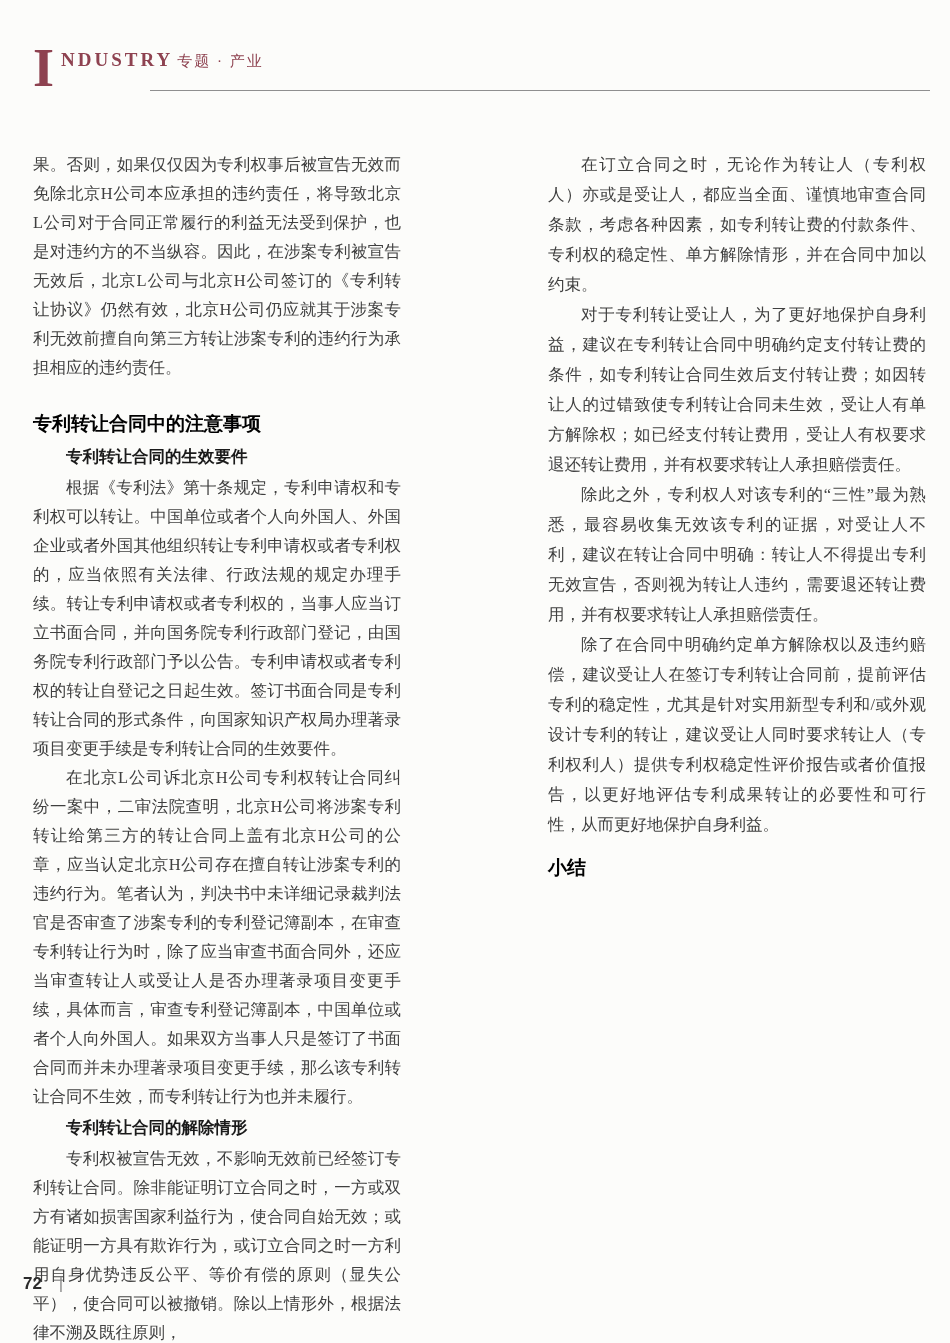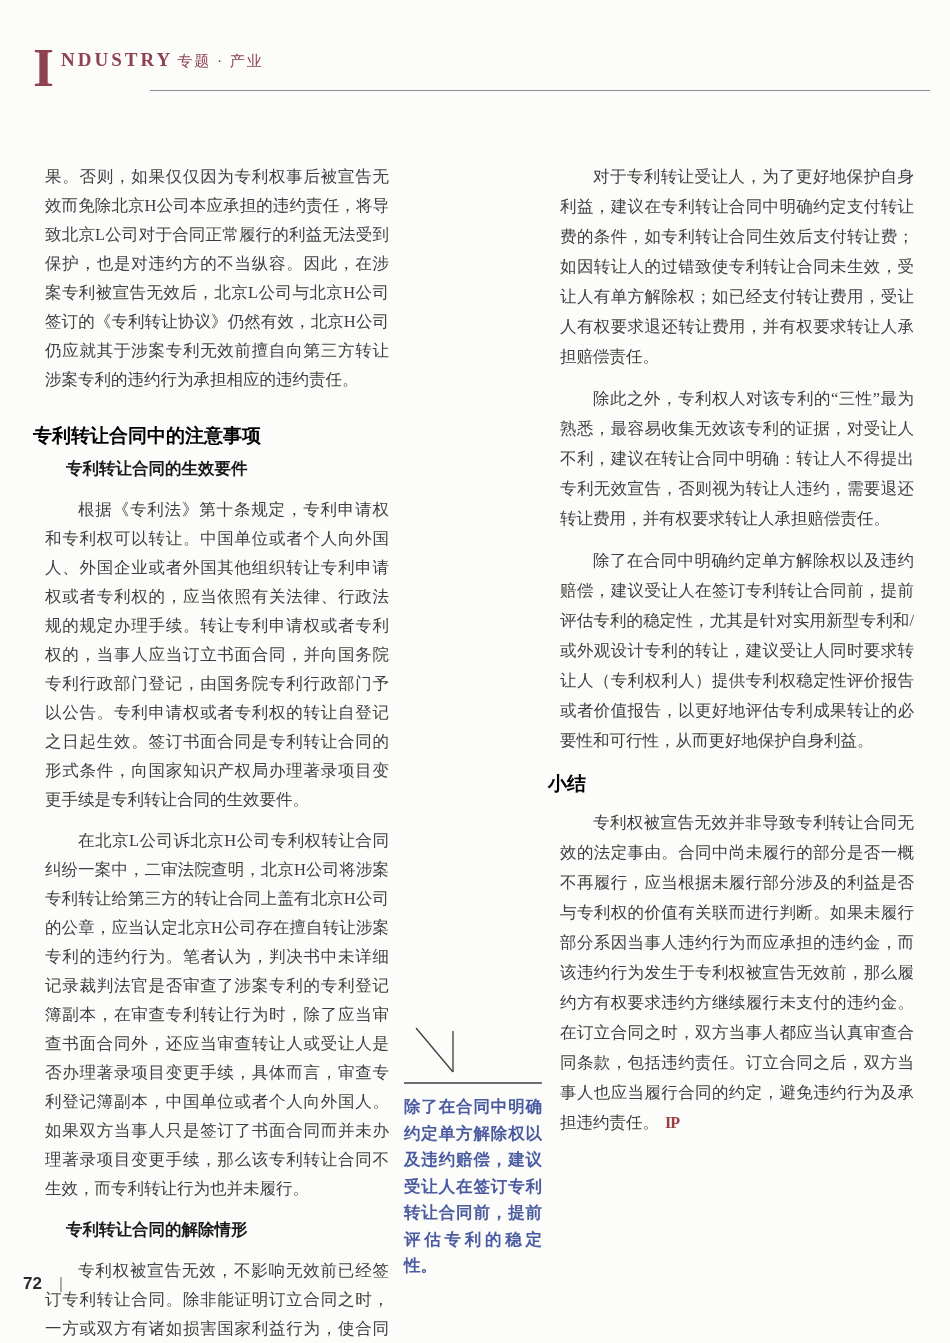--- a/index.html
+++ b/index.html
@@ -33,21 +33,21 @@
   .header-rule{
     position:absolute;left:150px;top:90px;width:780px;height:0;
     border-top:1px solid #8f8f8f;
   }
   
   .col{
     position:absolute;top:150px;
     text-align:justify;
     color:#3f3f3f;
   }
-  .col p{margin:12px;text-indent:2em;}
+  .col p{margin:0;text-indent:2em;}
   .col p.cont{text-indent:0;}
   .col-left{left:33px;width:368px;font-size:16.5px;line-height:29px;}
   .col-right{left:548px;width:378px;font-size:16.5px;line-height:30px;}
   .sec-head{
     font-family:"Liberation Sans", sans-serif;
     font-size:19px;line-height:24px;font-weight:bold;color:#000000;
     margin:30px 0 6px 0;text-indent:0;
   }
   .sub-head{
     font-family:"Liberation Sans", sans-serif;
@@ -97,34 +97,26 @@
     <p class="cont">果。否则，如果仅仅因为专利权事后被宣告无效而免除北京H公司本应承担的违约责任，将导致北京L公司对于合同正常履行的利益无法受到保护，也是对违约方的不当纵容。因此，在涉案专利被宣告无效后，北京L公司与北京H公司签订的《专利转让协议》仍然有效，北京H公司仍应就其于涉案专利无效前擅自向第三方转让涉案专利的违约行为承担相应的违约责任。</p>
     <div class="sec-head">专利转让合同中的注意事项</div>
     <div class="sub-head">专利转让合同的生效要件</div>
     <p>根据《专利法》第十条规定，专利申请权和专利权可以转让。中国单位或者个人向外国人、外国企业或者外国其他组织转让专利申请权或者专利权的，应当依照有关法律、行政法规的规定办理手续。转让专利申请权或者专利权的，当事人应当订立书面合同，并向国务院专利行政部门登记，由国务院专利行政部门予以公告。专利申请权或者专利权的转让自登记之日起生效。签订书面合同是专利转让合同的形式条件，向国家知识产权局办理著录项目变更手续是专利转让合同的生效要件。</p>
     <p>在北京L公司诉北京H公司专利权转让合同纠纷一案中，二审法院查明，北京H公司将涉案专利转让给第三方的转让合同上盖有北京H公司的公章，应当认定北京H公司存在擅自转让涉案专利的违约行为。笔者认为，判决书中未详细记录裁判法官是否审查了涉案专利的专利登记簿副本，在审查专利转让行为时，除了应当审查书面合同外，还应当审查转让人或受让人是否办理著录项目变更手续，具体而言，审查专利登记簿副本，中国单位或者个人向外国人。如果双方当事人只是签订了书面合同而并未办理著录项目变更手续，那么该专利转让合同不生效，而专利转让行为也并未履行。</p>
     <div class="sub-head">专利转让合同的解除情形</div>
     <p>专利权被宣告无效，不影响无效前已经签订专利转让合同。除非能证明订立合同之时，一方或双方有诸如损害国家利益行为，使合同自始无效；或能证明一方具有欺诈行为，或订立合同之时一方利用自身优势违反公平、等价有偿的原则（显失公平），使合同可以被撤销。除以上情形外，根据法律不溯及既往原则，</p>
   </div>
 
   <div class="col col-right">
+    <p>在订立合同之时，无论作为转让人（专利权人）亦或是受让人，都应当全面、谨慎地审查合同条款，考虑各种因素，如专利转让费的付款条件、专利权的稳定性、单方解除情形，并在合同中加以约束。</p>
     <p>对于专利转让受让人，为了更好地保护自身利益，建议在专利转让合同中明确约定支付转让费的条件，如专利转让合同生效后支付转让费；如因转让人的过错致使专利转让合同未生效，受让人有单方解除权；如已经支付转让费用，受让人有权要求退还转让费用，并有权要求转让人承担赔偿责任。</p>
     <p>除此之外，专利权人对该专利的“三性”最为熟悉，最容易收集无效该专利的证据，对受让人不利，建议在转让合同中明确：转让人不得提出专利无效宣告，否则视为转让人违约，需要退还转让费用，并有权要求转让人承担赔偿责任。</p>
     <p>除了在合同中明确约定单方解除权以及违约赔偿，建议受让人在签订专利转让合同前，提前评估专利的稳定性，尤其是针对实用新型专利和/或外观设计专利的转让，建议受让人同时要求转让人（专利权利人）提供专利权稳定性评价报告或者价值报告，以更好地评估专利成果转让的必要性和可行性，从而更好地保护自身利益。</p>
     <div class="sec-head summary-head">小结</div>
-    <p><span>专利权被宣告无效并非导致专利转让合同无效的法定事由。合同中尚未履行的部分是否一概不再履行，应当根据未履行部分涉及的利益是否与专利权的价值有关联而进行判断。如果未履行部分系因当事人违约行为而应承担的违约金，而该违约行为发生于专利权被宣告无效前，那么履约方有权要求违约方继续履行未支付的违约金。在订立合同之时，双方当事人都应当认真审查合同条款，包括违约责任。订立合同之后，双方当事人也应当履行合同的约定，避免违约行为及承担违约责任。</span><span class="ip-mark">IP</span></p>
   </div>
 
-  <div class="pullquote">
-    <svg class="pq-arrow" width="120" height="52" viewBox="0 0 120 52">
-      <line x1="6" y1="2" x2="43" y2="46" stroke="#3c3c3c" stroke-width="1.3"></line>
-      <line x1="43" y1="5" x2="43" y2="46" stroke="#3c3c3c" stroke-width="1.3"></line>
-    </svg>
-    <div class="pq-rule"></div>
-    <div class="pq-text">除了在合同中明确约定单方解除权以及违约赔偿，建议受让人在签订专利转让合同前，提前评估专利的稳定性。</div>
-  </div>
 
   <div class="footer">
     <span class="page-num">72</span>
     <span class="page-num-divider">|</span>
   </div>
 
 </div>
 
 </body></html>

